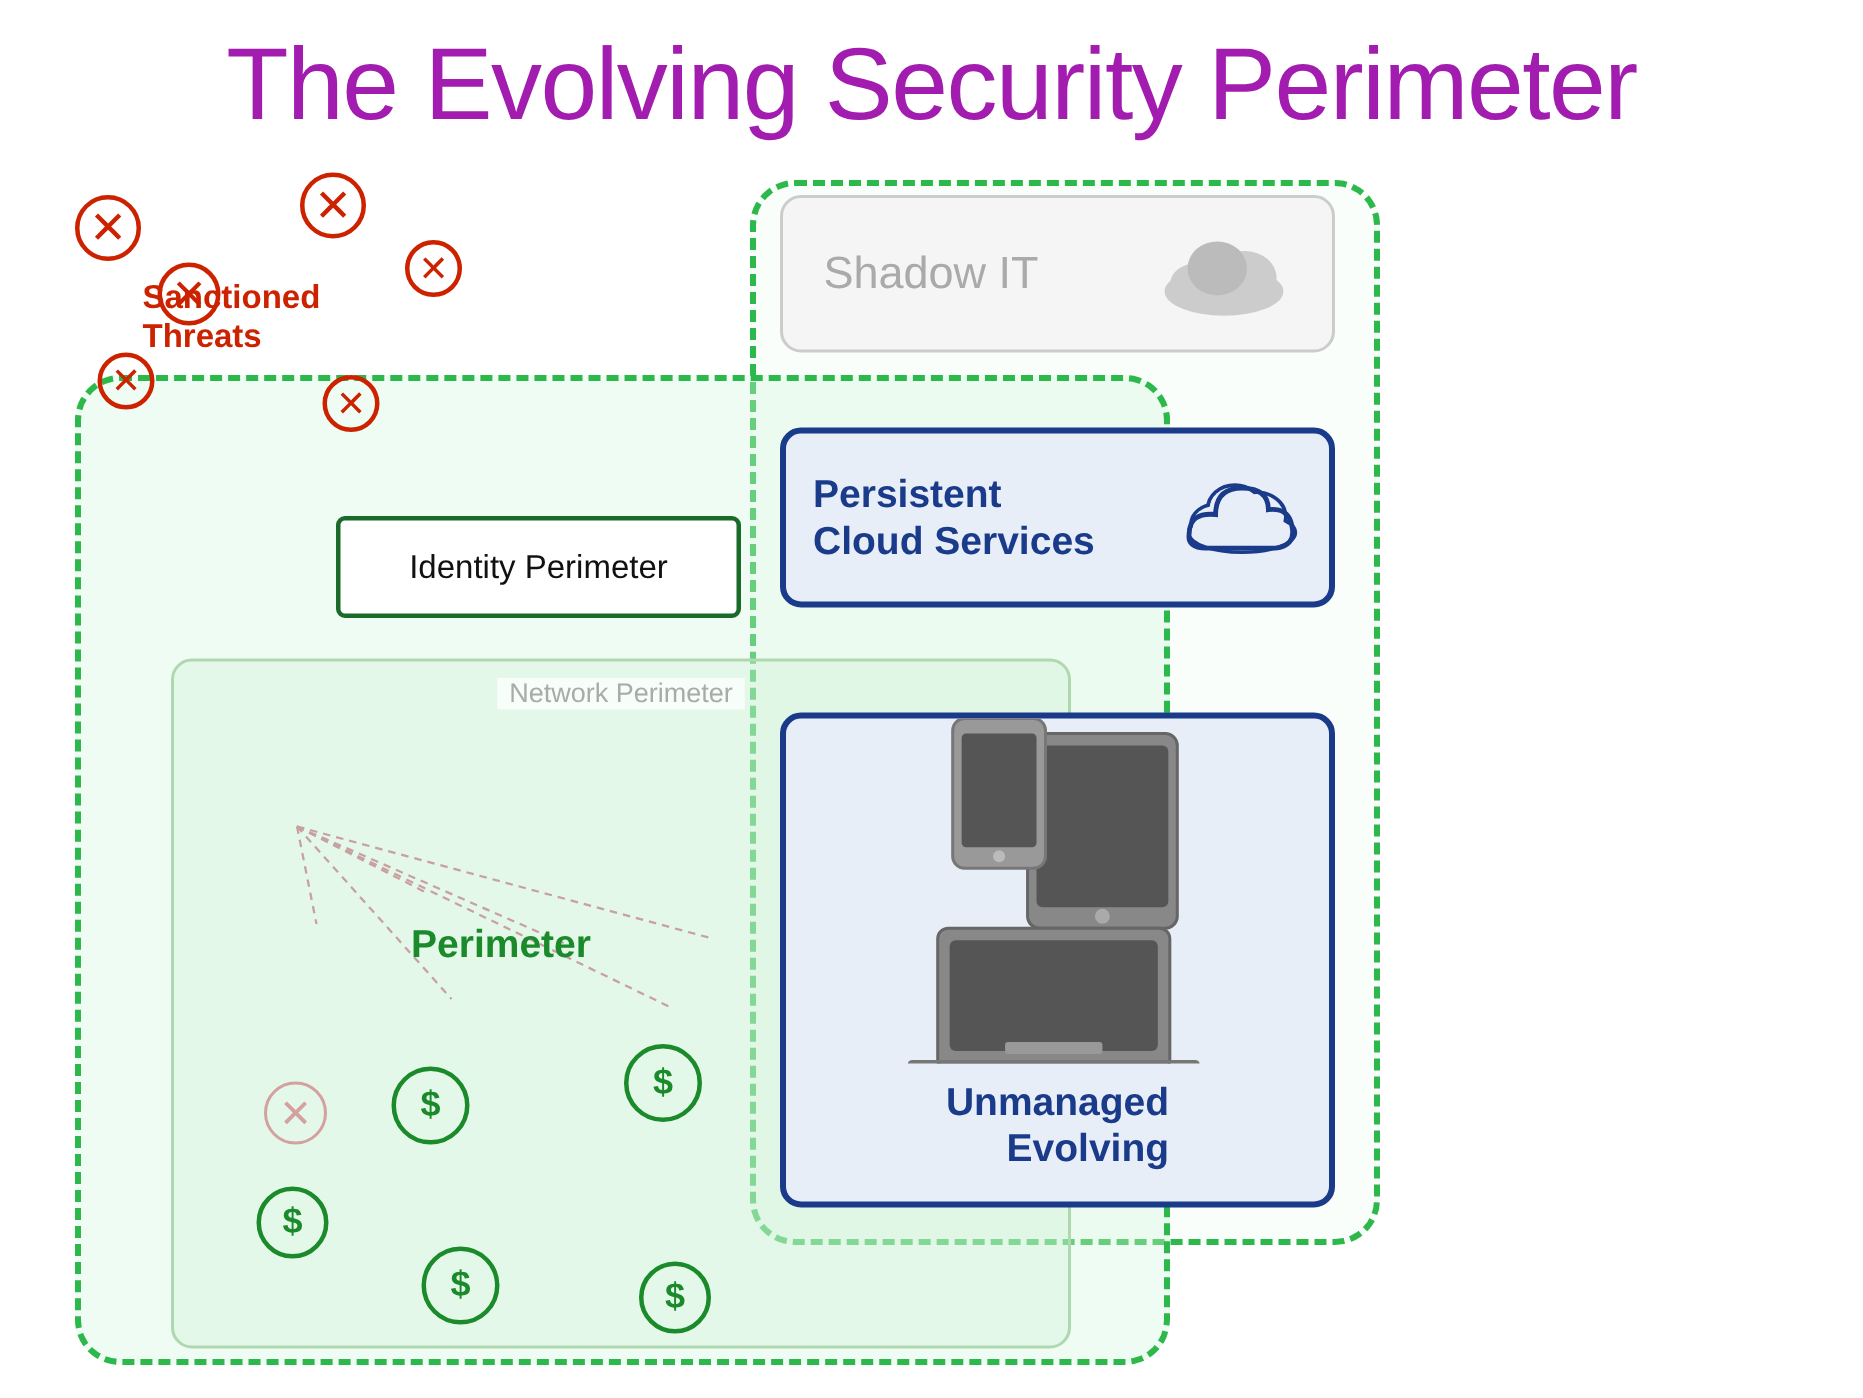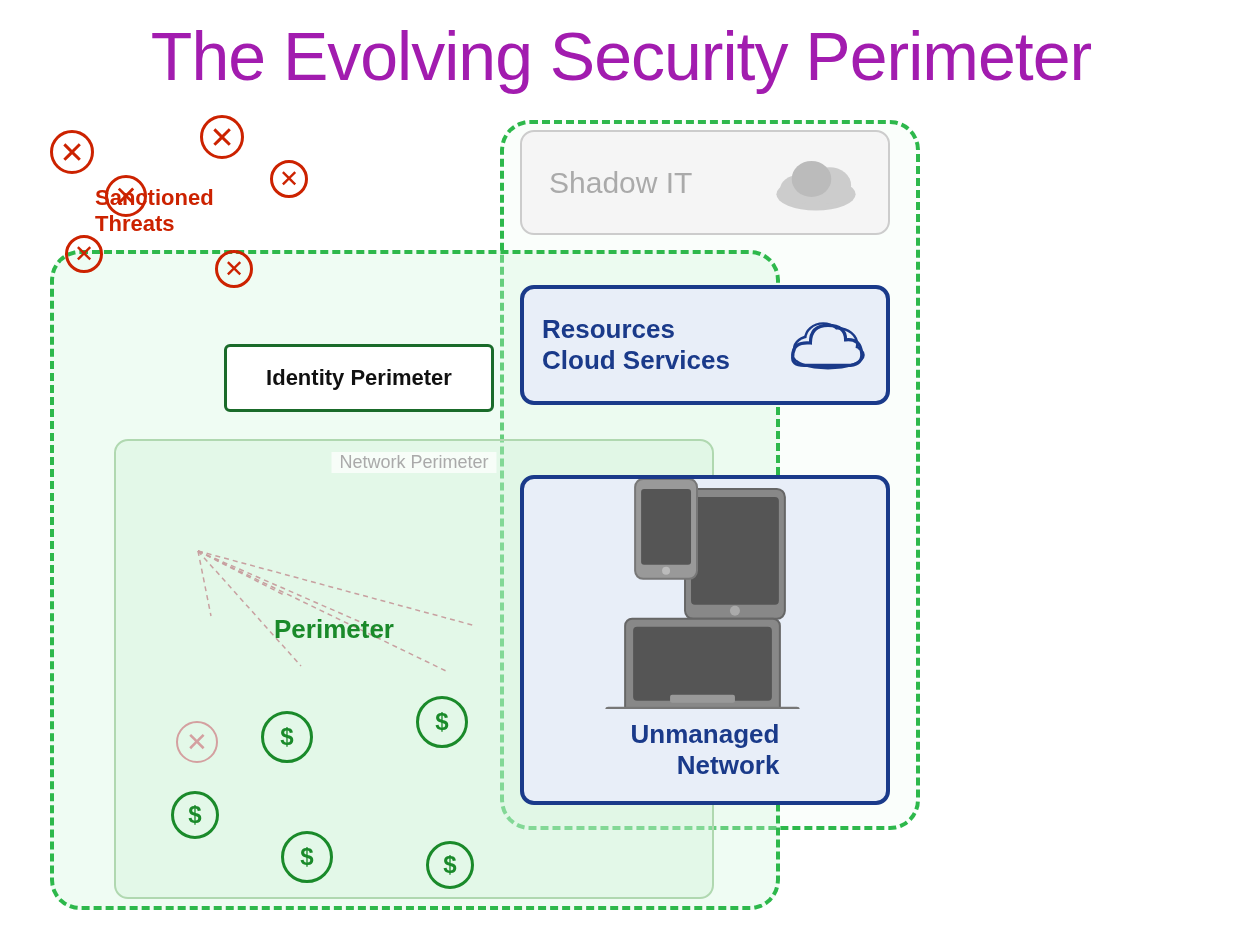--- a/index.html
+++ b/index.html
@@ -79,21 +79,21 @@
       border-radius: 6px;
       background: #fff;
       display: flex;
       align-items: center;
       justify-content: center;
     }
 
     .identity-perimeter-label {
       color: #111;
       font-size: 22px;
-      font-weight: 700;
+      font-weight: 400;
     }
 
     
     .shadow-it-box {
       position: absolute;
       top: 10px;
       left: 490px;
       width: 370px;
       height: 105px;
       border: 2px solid #ccc;
@@ -347,21 +347,21 @@
     <svg class="cloud-shadow" viewBox="0 0 100 65">
       <ellipse cx="50" cy="45" rx="44" ry="18" fill="#ccc"></ellipse>
       <ellipse cx="30" cy="40" rx="20" ry="16" fill="#ccc"></ellipse>
       <ellipse cx="65" cy="35" rx="24" ry="20" fill="#ccc"></ellipse>
       <ellipse cx="45" cy="28" rx="22" ry="20" fill="#bbb"></ellipse>
     </svg>
   </div>
 
   <div class="sanctioned-box">
     <div class="sanctioned-label">
-      <span>Resources</span><br>
+      <span>Persistent</span><br>
       <span>Cloud Services</span>
     </div>
     <svg class="cloud-blue-svg" viewBox="0 0 100 65">
       <ellipse cx="50" cy="45" rx="44" ry="16" fill="none" stroke="#1a3a8a" stroke-width="4"></ellipse>
       <ellipse cx="28" cy="38" rx="20" ry="16" fill="none" stroke="#1a3a8a" stroke-width="4"></ellipse>
       <ellipse cx="62" cy="32" rx="24" ry="20" fill="none" stroke="#1a3a8a" stroke-width="4"></ellipse>
       <ellipse cx="44" cy="25" rx="22" ry="19" fill="none" stroke="#1a3a8a" stroke-width="4"></ellipse>
 
       <ellipse cx="50" cy="45" rx="43" ry="15" fill="#e8eef8"></ellipse>
       <ellipse cx="28" cy="38" rx="19" ry="15" fill="#e8eef8"></ellipse>
@@ -383,17 +383,17 @@
       <rect x="36" y="10" width="50" height="76" rx="3" ry="3" fill="#555"></rect>
       <circle cx="61" cy="92" r="4" fill="#bbb"></circle>
 
       <rect x="20" y="140" width="155" height="95" rx="7" ry="7" fill="#888" stroke="#666" stroke-width="2"></rect>
       <rect x="28" y="148" width="139" height="74" rx="4" ry="4" fill="#555"></rect>
       <rect x="0" y="228" width="195" height="10" rx="3" ry="3" fill="#777"></rect>
       <rect x="65" y="216" width="65" height="8" rx="2" ry="2" fill="#999"></rect>
     </svg>
     <div class="unmanaged-label">
       <span>Unmanaged</span><br>
-      <span>Network</span>
+      <span>Evolving</span>
     </div>
   </div>
 
 </div>
 
 </body></html>

